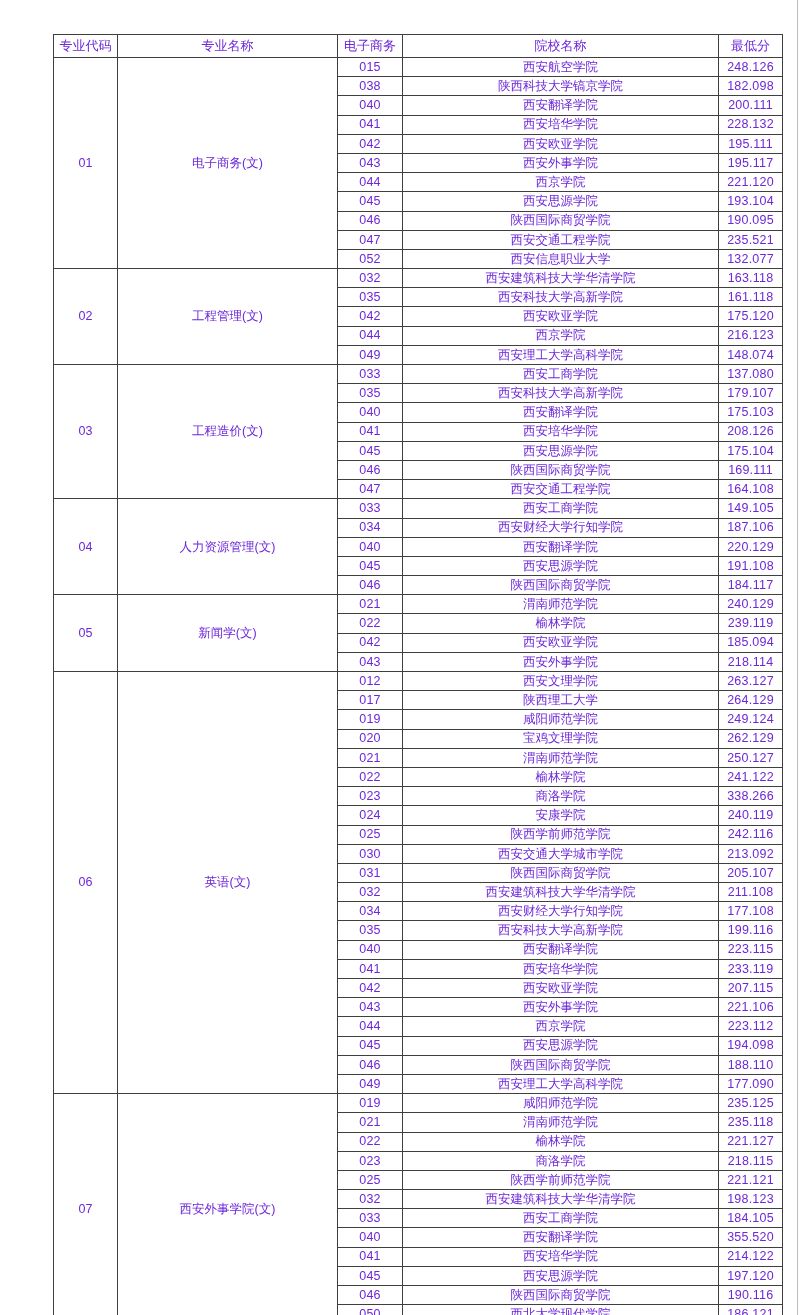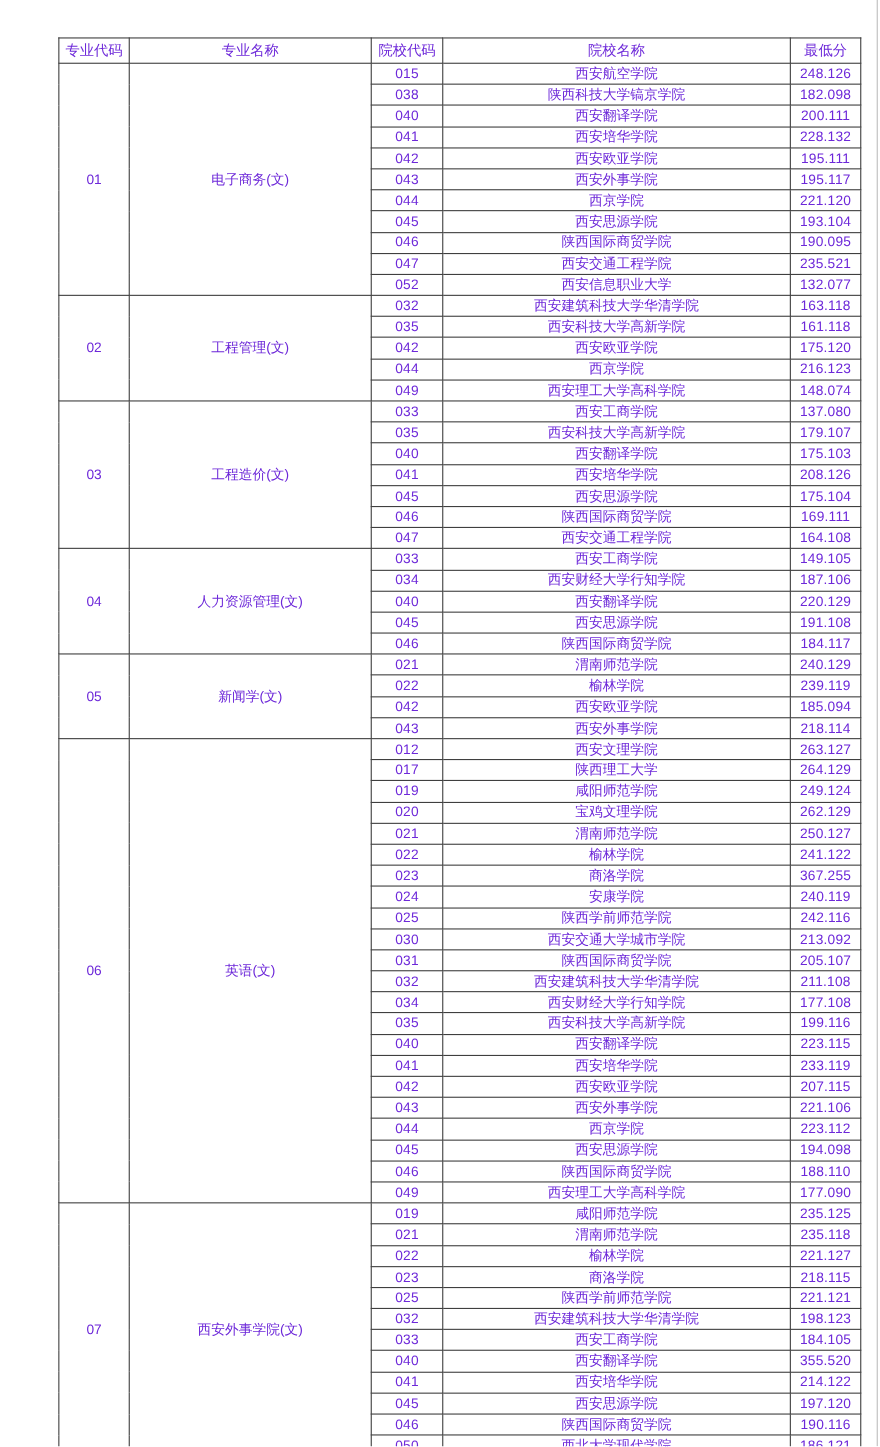--- a/index.html
+++ b/index.html
@@ -59,21 +59,21 @@
       <col style="width:64px">
       <col style="width:220px">
       <col style="width:65px">
       <col style="width:316px">
       <col style="width:64px">
     </colgroup>
     <thead>
       <tr>
         <th>专业代码</th>
         <th>专业名称</th>
-        <th>院校代码</th>
+        <th>电子商务</th>
         <th>院校名称</th>
         <th>最低分</th>
       </tr>
     </thead>
     <tbody>
         <tr>
           <td rowspan="11" class="major-code">01</td>
           <td rowspan="11" class="major-name">电子商务(文)</td>
           <td class="college-code">015</td>
           <td class="college-name">西安航空学院</td>
@@ -270,21 +270,21 @@
           <td class="min-score">250.127</td>
         </tr>
         <tr>
           <td class="college-code">022</td>
           <td class="college-name">榆林学院</td>
           <td class="min-score">241.122</td>
         </tr>
         <tr>
           <td class="college-code">023</td>
           <td class="college-name">商洛学院</td>
-          <td class="min-score">367.255</td>
+          <td class="min-score">338.266</td>
         </tr>
         <tr>
           <td class="college-code">024</td>
           <td class="college-name">安康学院</td>
           <td class="min-score">240.119</td>
         </tr>
         <tr>
           <td class="college-code">025</td>
           <td class="college-name">陕西学前师范学院</td>
           <td class="min-score">242.116</td>

